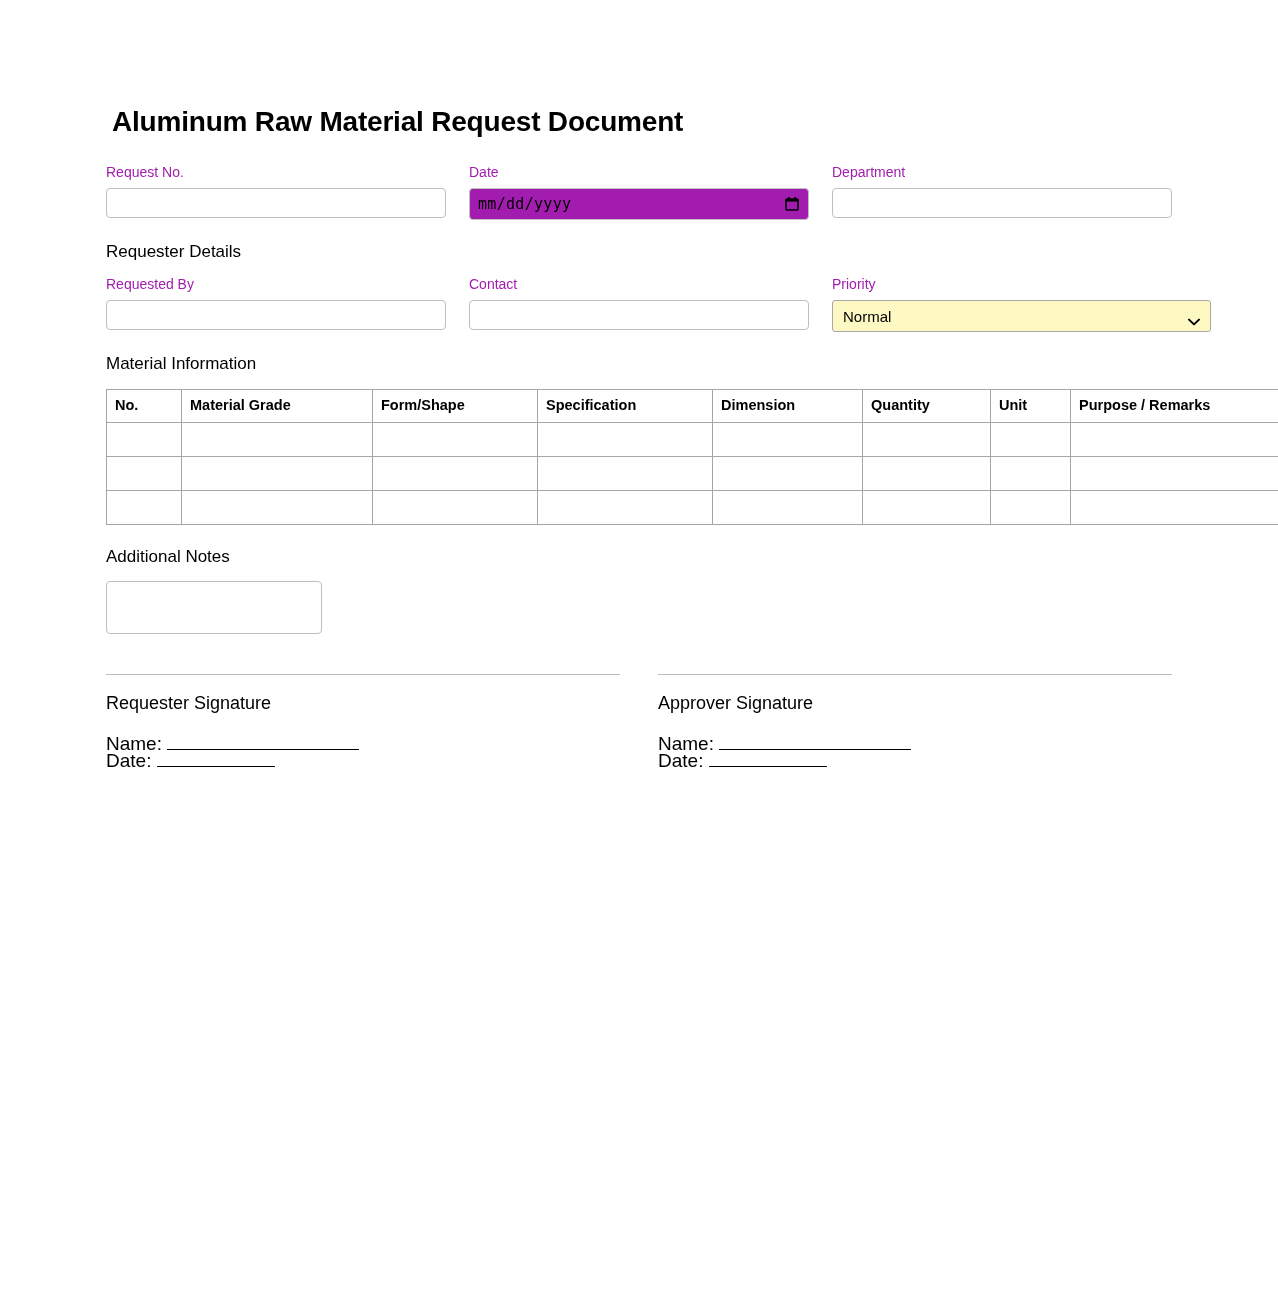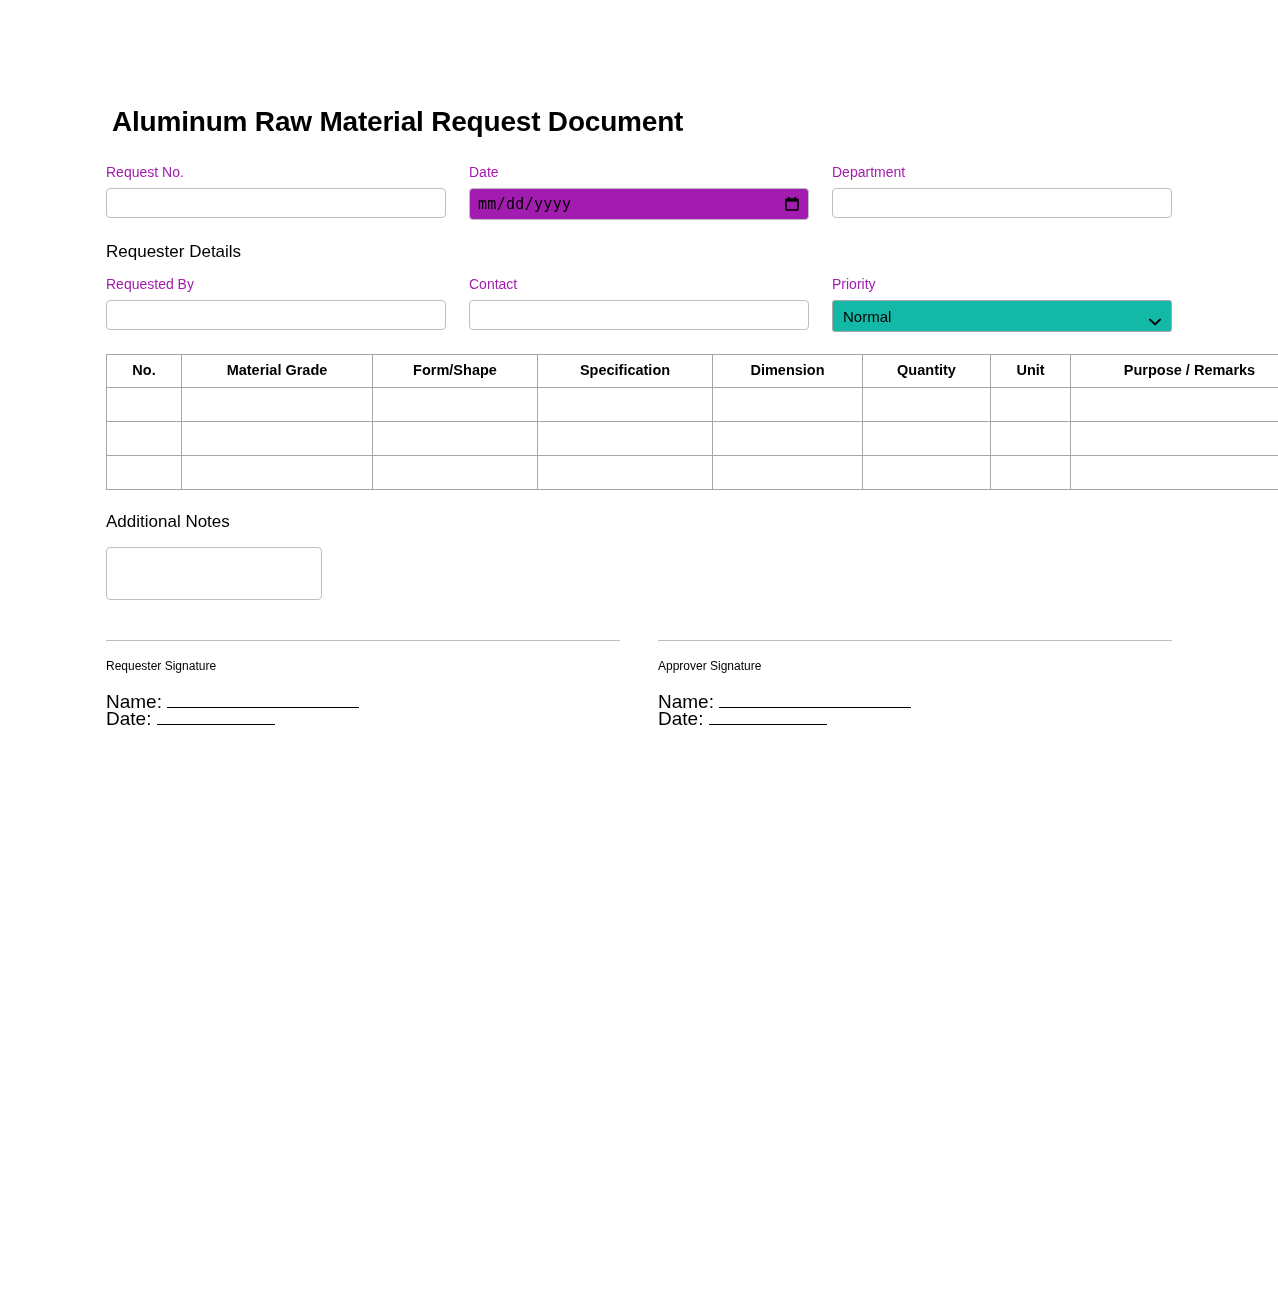--- a/index.html
+++ b/index.html
@@ -97,25 +97,25 @@
     top: 50%;
     transform: translateY(-50%);
     width: 14px;
     height: 15px;
     display: block;
   }
 
   .select-input {
     box-sizing: border-box;
     position: relative;
-    width: 340px;
+    width: 379px;
     height: 32px;
     border: 1px solid #a9a9a9;
     border-radius: 3px;
-    background: #14b8a6;
+    background: #fef9c3;
     display: flex;
     align-items: center;
     padding: 15px 10px;
     font-size: 15px;
   }
   .select-value {
     font-size: 15px;
     color: #000;
   }
   .select-arrow {
@@ -139,21 +139,20 @@
     padding: 7px 8px;
     text-align: left;
     vertical-align: top;
     font-size: 14px;
     height: 18px;
   }
   table.material-table th {
     font-weight: bold;
     font-size: 14.5px;
     white-space: nowrap;
-    text-align: center;
   }
   table.material-table td {
     height: 19px;
   }
   .c-no { width: 58px; }
   .c-grade { width: 174px; }
   .c-form { width: 148px; }
   .c-spec { width: 158px; }
   .c-dim { width: 133px; }
   .c-qty { width: 111px; }
@@ -191,21 +190,21 @@
   .sig-block.right {
     margin-left: 38px;
   }
   .sig-rule {
     border: 0;
     border-top: 1px solid #bdbdbd;
     margin: 0 0 18px 0;
     height: 0;
   }
   .sig-title {
-    font-size: 12px;
+    font-size: 18px;
     line-height: 1.2;
     margin-bottom: 20px;
   }
   .sig-line {
     font-size: 19px;
     line-height: 17px;
     white-space: pre;
   }
   .sig-fill {
     text-decoration: none;
@@ -277,20 +276,21 @@
               <path d="M1 1.6 L6 6.4 L11 1.6" fill="none" stroke="#000" stroke-width="2" stroke-linecap="round" stroke-linejoin="round"></path>
             </svg>
           </span>
         </div>
       </div>
 
     </div>
   </div>
 
   <div class="section">
+    <h2 class="section-heading">Material Information</h2>
     <table class="material-table">
       <thead>
         <tr>
           <th class="c-no">No.</th>
           <th class="c-grade">Material Grade</th>
           <th class="c-form">Form/Shape</th>
           <th class="c-spec">Specification</th>
           <th class="c-dim">Dimension</th>
           <th class="c-qty">Quantity</th>
           <th class="c-unit">Unit</th>

